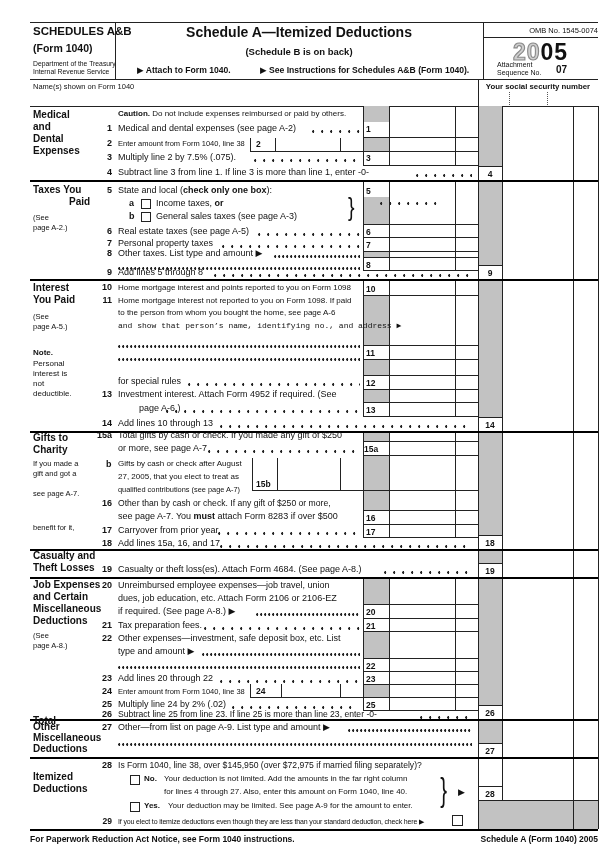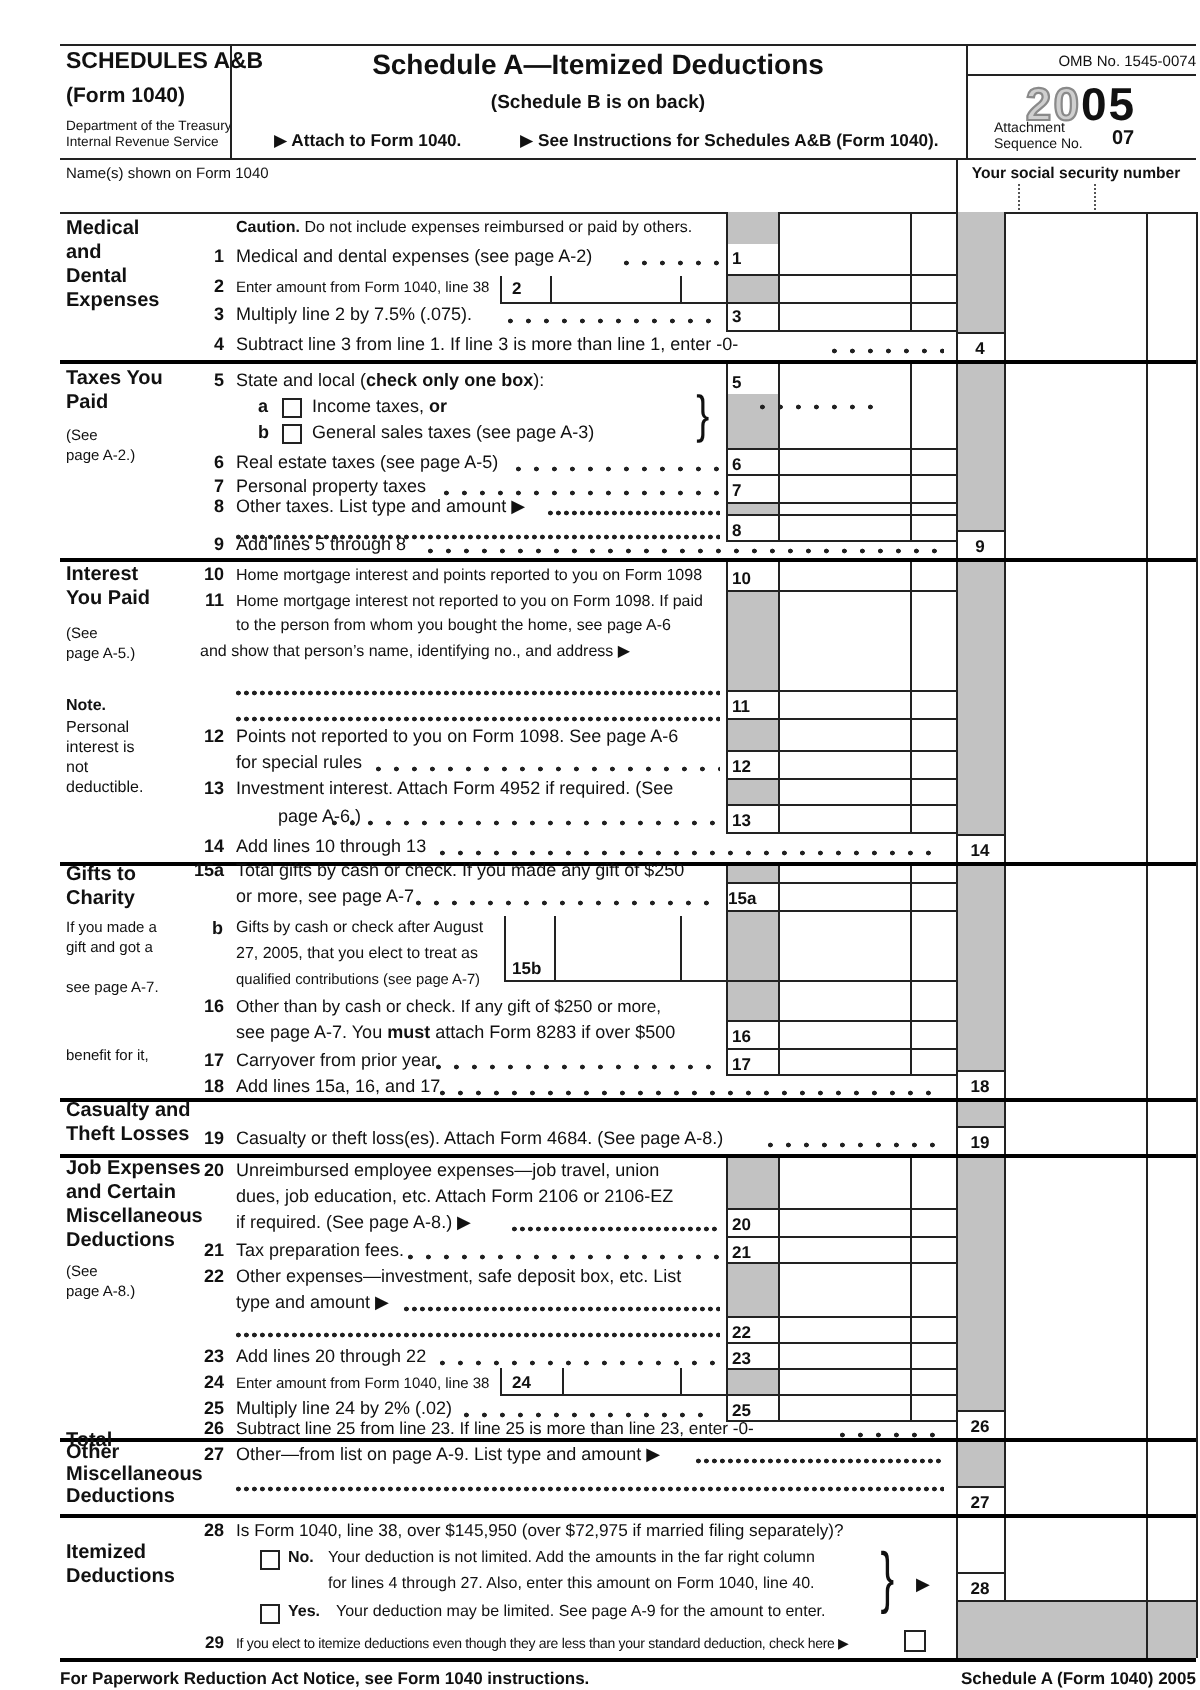--- a/index.html
+++ b/index.html
@@ -180,21 +180,21 @@
 
   <div class="t b" style="top:139px;left:256px;font-size:8.5px;">2</div>
   <div class="t b" style="top:479px;left:256px;font-size:8.5px;">15b</div>
   <div class="t b" style="top:686px;left:256px;font-size:8.5px;">24</div>
 
   <div class="lbl" style="top:109px;">Medical</div>
   <div class="lbl" style="top:121px;">and</div>
   <div class="lbl" style="top:133px;">Dental</div>
   <div class="lbl" style="top:145px;">Expenses</div>
   <div class="lbl" style="top:184px;">Taxes You</div>
-  <div class="lbl" style="top:196px;">Paid</div>
+  <div class="lbl" style="top:196px;margin-left:36px;">Paid</div>
   <div class="sm" style="top:213px;">(See</div>
   <div class="sm" style="top:223px;">page A-2.)</div>
   <div class="lbl" style="top:282px;">Interest</div>
   <div class="lbl" style="top:294px;">You Paid</div>
   <div class="sm" style="top:312px;">(See</div>
   <div class="sm" style="top:322px;">page A-5.)</div>
   <div class="sm b" style="top:348px;font-size:8px;">Note.</div>
   <div class="sm" style="top:359px;font-size:8px;">Personal</div>
   <div class="sm" style="top:369px;font-size:8px;">interest is</div>
   <div class="sm" style="top:379px;font-size:8px;">not</div>
@@ -235,22 +235,21 @@
   <div class="t" style="top:211px;left:156px;">General sales taxes (see page A-3)</div>
   <div class="brace" style="top:192px;left:347px;">}</div>
   <div class="t" style="top:226px;left:95px;"><span class="num">6</span><span>Real estate taxes (see page A-5)</span></div>
   <div class="t" style="top:238px;left:95px;"><span class="num">7</span><span>Personal property taxes</span></div>
   <div class="t" style="top:248px;left:95px;"><span class="num">8</span><span>Other taxes. List type and amount ▶</span></div>
   <div class="t" style="top:267px;left:95px;"><span class="num">9</span><span>Add lines 5 through 8</span></div>
 
   <div class="t ts" style="top:282px;left:95px;"><span class="num" style="font-size:9px;">10</span><span>Home mortgage interest and points reported to you on Form 1098</span></div>
   <div class="t ts" style="top:295px;left:95px;"><span class="num" style="font-size:9px;">11</span><span>Home mortgage interest not reported to you on Form 1098. If paid</span></div>
   <div class="t ts" style="top:308px;left:118px;">to the person from whom you bought the home, see page A-6</div>
-  <div class="t ts" style="top:321px;left:100px;">and show that person’s name, identifying no., and address ▶</div>
-  <div class="t" style="top:363px;left:95px;"><span class="num">12</span><span>Points not reported to you on Form 1098. See page A-6</span></div>
+  <div class="t ts" style="top:321px;left:118px;font-family:Liberation Mono, monospace;">and show that person’s name, identifying no., and address ▶</div>
   <div class="t" style="top:376px;left:118px;">for special rules</div>
   <div class="t" style="top:389px;left:95px;"><span class="num">13</span><span>Investment interest. Attach Form 4952 if required. (See</span></div>
   <div class="t" style="top:403px;left:118px;padding-left:21px;">page A-6.)</div>
   <div class="t" style="top:418px;left:95px;"><span class="num">14</span><span>Add lines 10 through 13</span></div>
 
   <div class="t" style="top:430px;left:88px;"><span class="num" style="width:24px;">15a</span><span>Total gifts by cash or check. If you made any gift of $250</span></div>
   <div class="t" style="top:443px;left:118px;">or more, see page A-7</div>
   <div class="t b" style="top:459px;left:106px;">b</div>
   <div class="t ts" style="top:459px;left:118px;">Gifts by cash or check after August</div>
   <div class="t ts" style="top:472px;left:118px;">27, 2005, that you elect to treat as</div>

